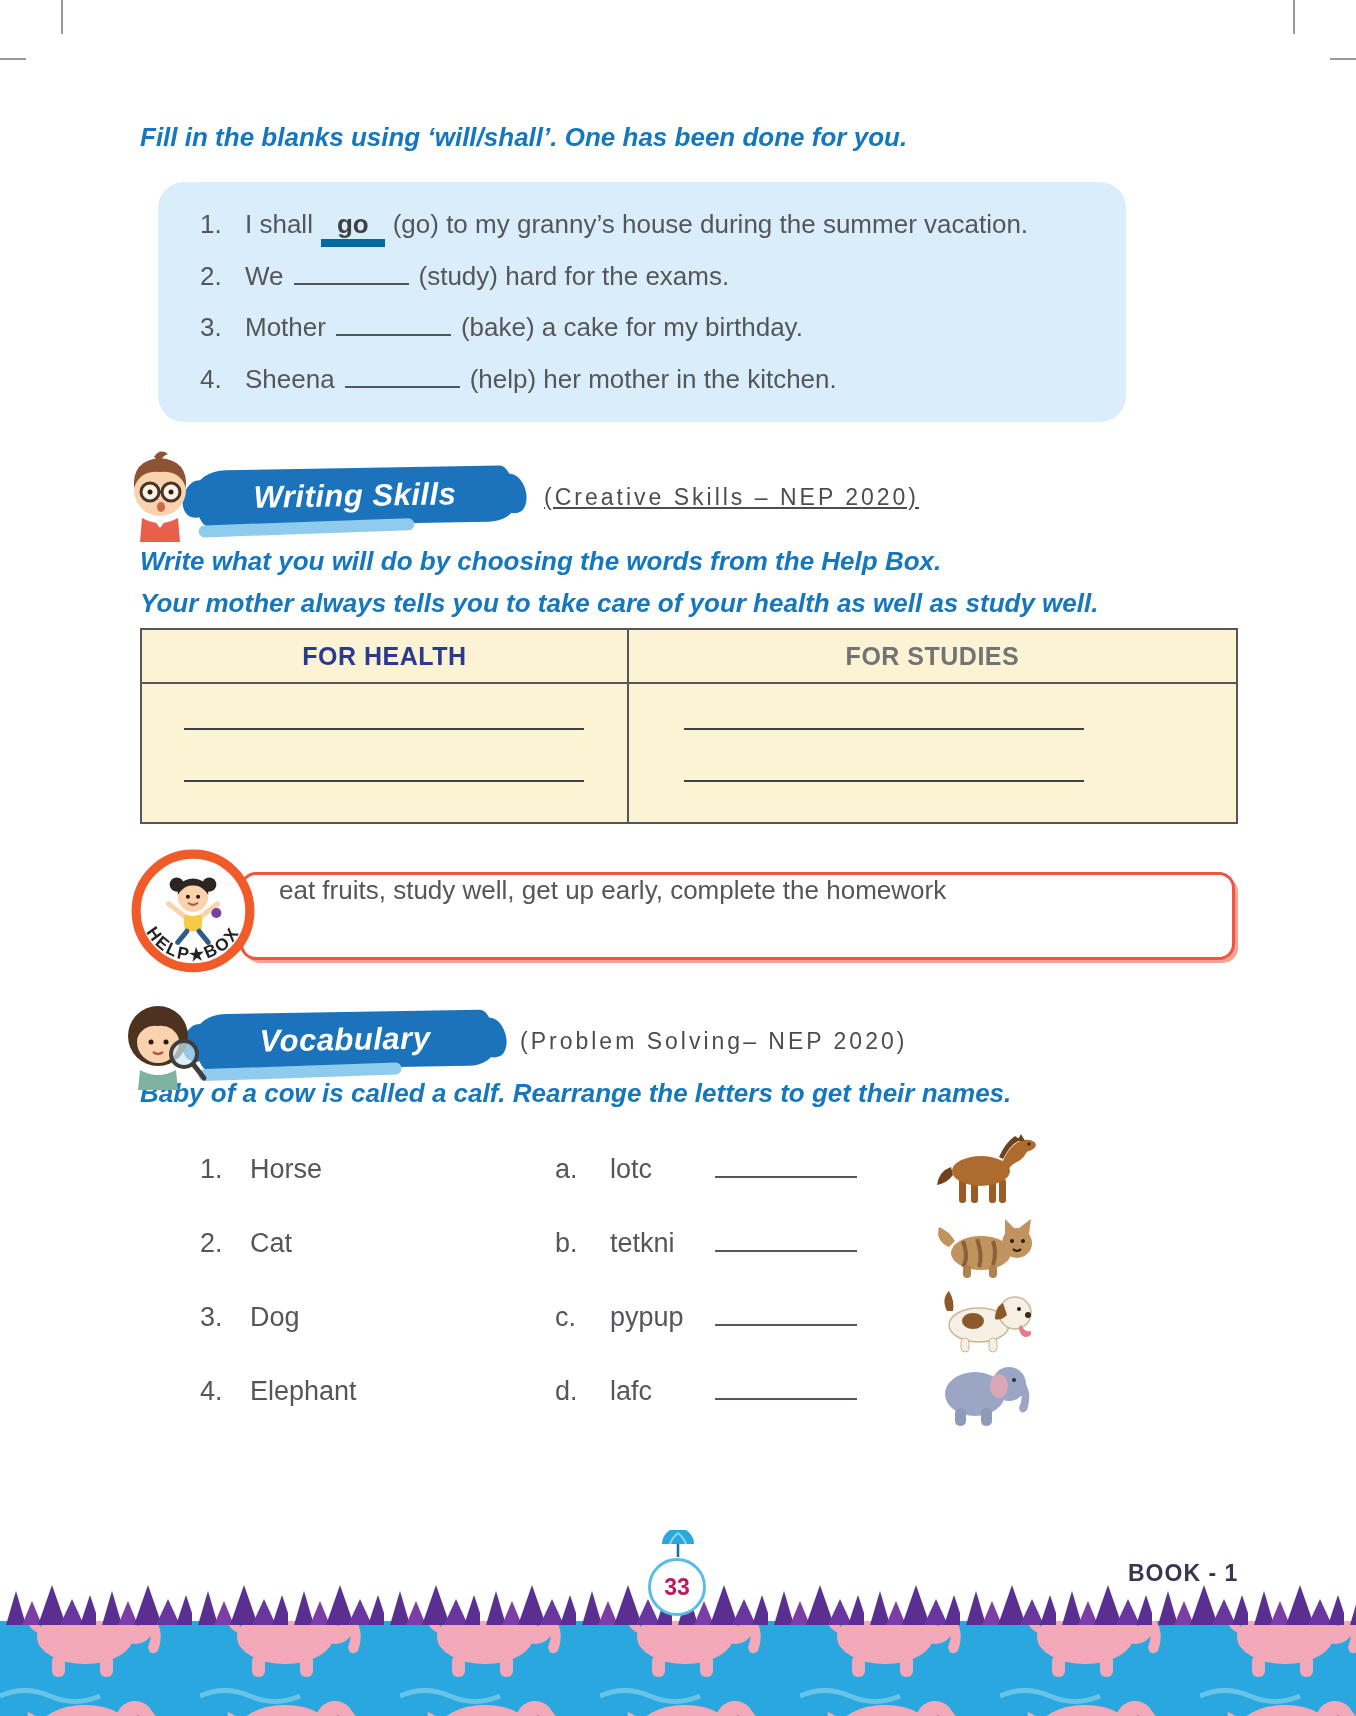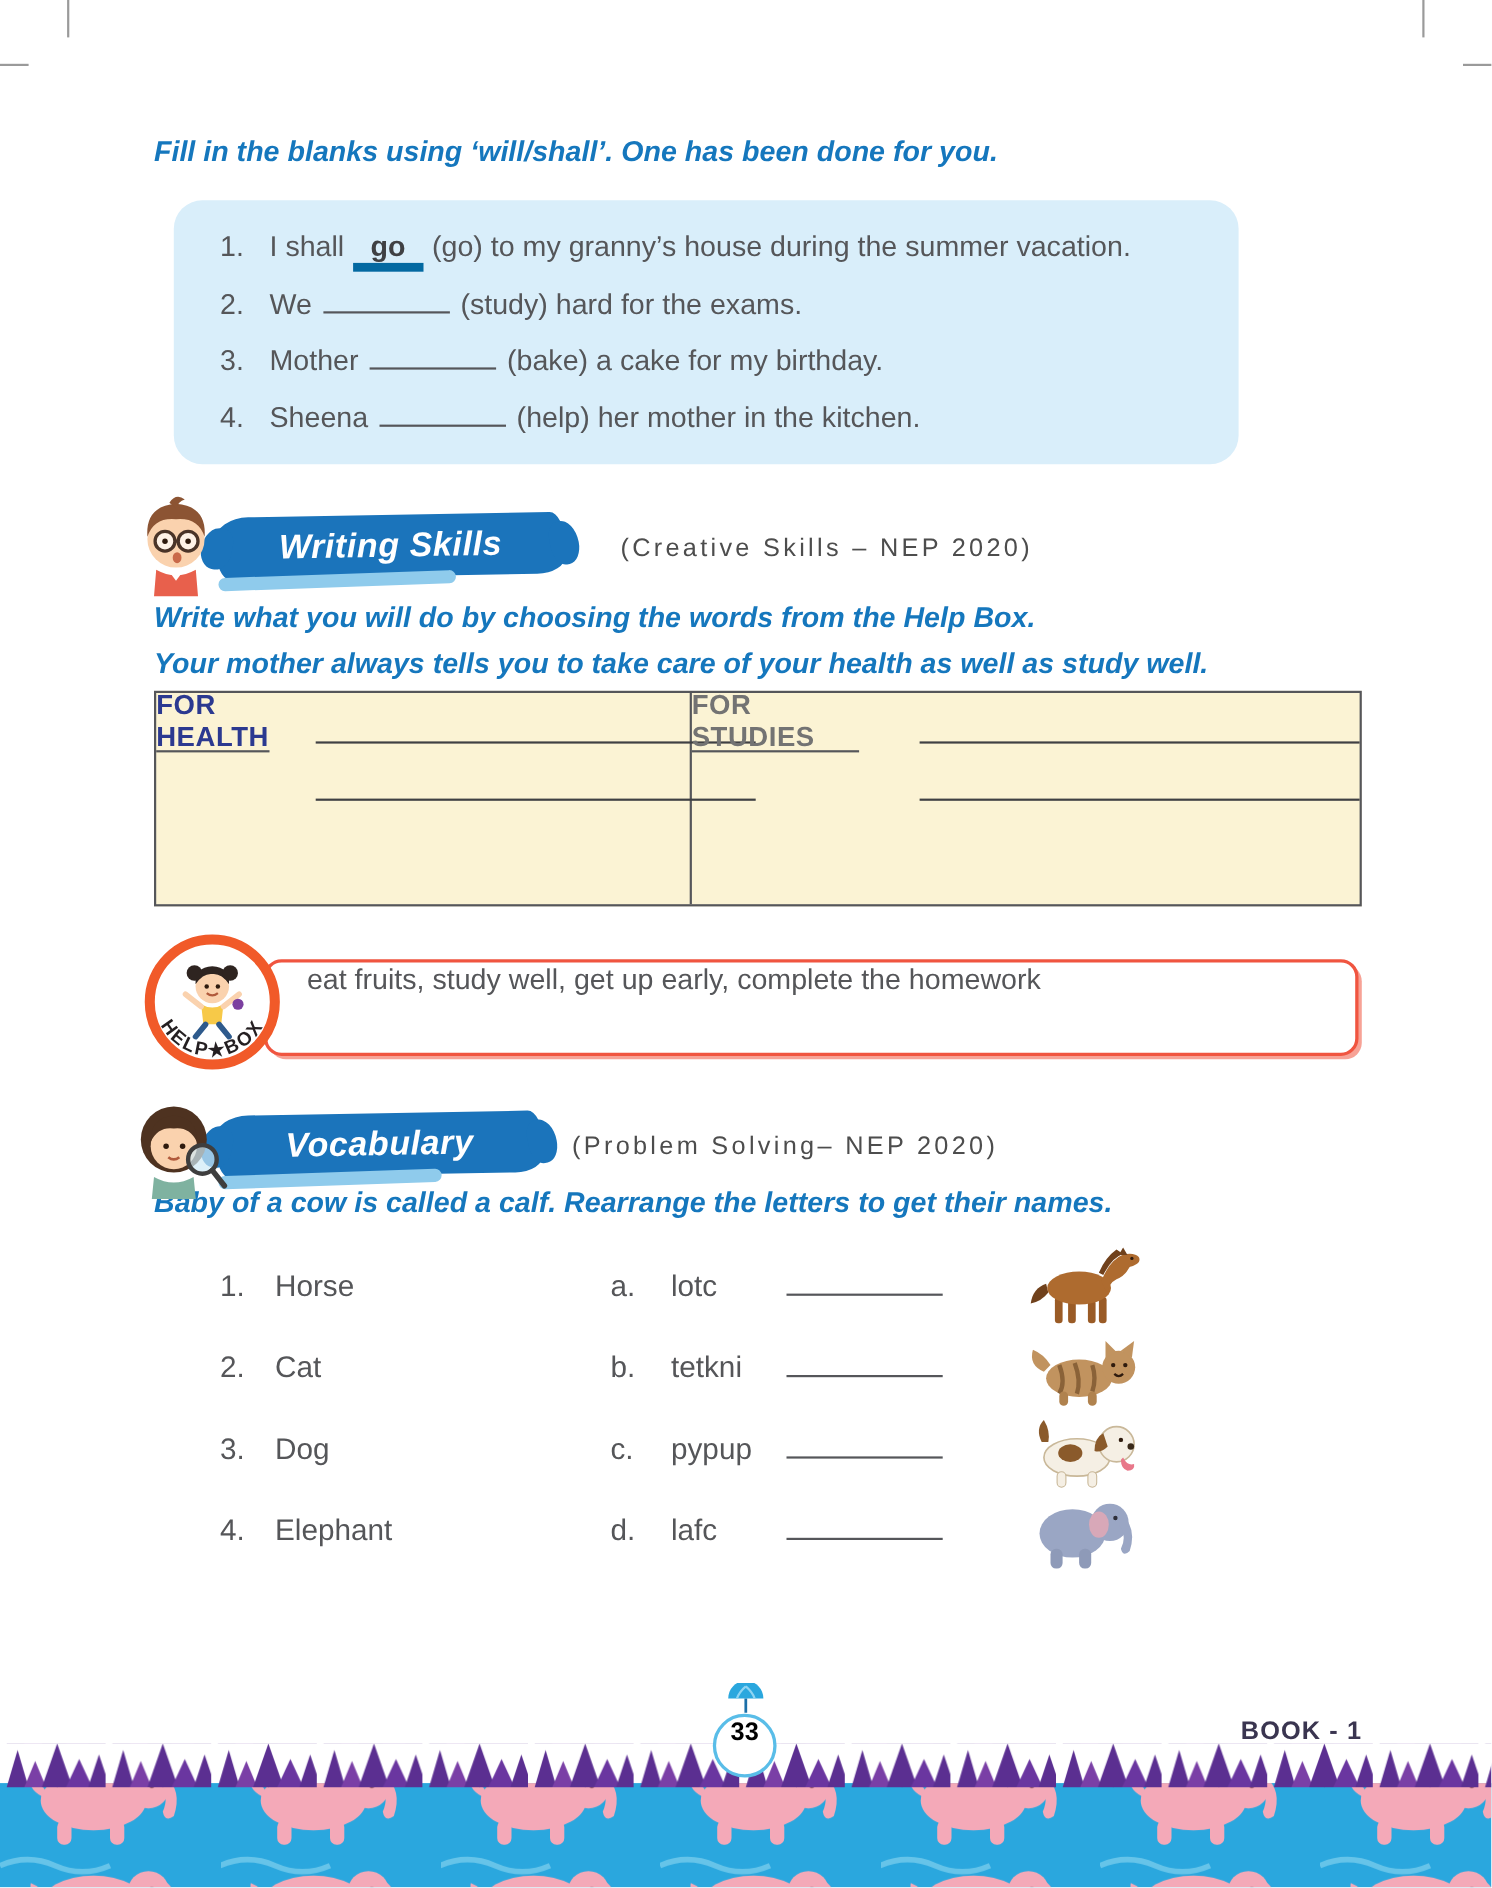--- a/index.html
+++ b/index.html
@@ -23,40 +23,40 @@
   .brush { position:absolute; height:56px; background:#1B74BB; border-radius:30px 14px 26px 12px / 20px 30px 16px 28px; transform:rotate(-1deg); display:flex; align-items:center; justify-content:center; z-index:2; }
   .brush::before { content:""; position:absolute; left:-13px; top:9px; width:28px; height:38px; background:#1B74BB; border-radius:60% 40% 50% 50%; transform:rotate(12deg); }
   .brush::after { content:""; position:absolute; right:-12px; top:8px; width:26px; height:40px; background:#1B74BB; border-radius:40% 60% 50% 50%; transform:rotate(-10deg); }
   .brush .streak { position:absolute; left:2px; bottom:-9px; width:68%; height:12px; background:#8FCBEC; border-radius:7px; transform:rotate(-1deg); }
   .brush .label { position:relative; color:#fff; font-weight:bold; font-style:italic; font-size:31px; letter-spacing:0.5px; z-index:3; }
   .tagline { position:absolute; font-size:23px; letter-spacing:3px; color:#4D4D4D; }
   .avatar { position:absolute; z-index:3; }
 
   
   .ws-table { position:absolute; left:140px; top:628px; width:1098px; height:196px; background:#FBF3D4; border:2px solid #55565A; display:flex; }
-  .ws-col { height:100%; display:flex; }
+  .ws-col { height:100%; display:flex; flex-direction:column; }
   .ws-col.c1 { width:44.5%; border-right:2px solid #55565A; }
   .ws-col.c2 { width:55.5%; }
   .ws-head { height:54px; border-bottom:2px solid #55565A; display:flex; align-items:center; justify-content:center; font-weight:bold; font-size:25px; letter-spacing:0.5px; }
   .ws-head.health { color:#2B3990; }
   .ws-head.studies { color:#737373; }
   .ws-body { flex:1; padding-top:20px; display:flex; flex-direction:column; gap:26px; }
   .write-line { width:400px; margin-left:42px; height:26px; border-bottom:2.5px solid #3F4043; }
 
   
   .hb-rect { position:absolute; left:240px; top:872px; width:995px; height:88px; background:#fff; border:3.5px solid #F05540; border-radius:16px; box-shadow:4px 4px 0 -1px rgba(240,85,64,0.55); display:flex; align-items:flex-start; padding-left:36px; font-size:26px; color:#555659; z-index:1; }
   .hb-logo { position:absolute; left:126px; top:848px; z-index:2; }
 
   
   .vocab-row { position:absolute; left:200px; width:1080px; height:78px; display:grid; grid-template-columns:50px 305px 55px 105px 190px 160px; align-items:center; font-size:27px; color:#555659; }
   .vocab-blank { display:inline-block; width:142px; border-bottom:2.5px solid #55565A; height:0.85em; }
   .vocab-img { display:flex; align-items:center; justify-content:center; }
 
   
-  .page-circle { position:absolute; left:648px; top:1558px; width:58px; height:58px; border-radius:50%; background:#fff; border:3px solid #59BDE8; display:flex; justify-content:center; font-weight:bold; font-size:23px; color:#000000; z-index:6; }
+  .page-circle { position:absolute; left:648px; top:1558px; width:58px; height:58px; border-radius:50%; background:#fff; border:3px solid #59BDE8; display:flex; align-items:center; justify-content:center; font-weight:bold; font-size:23px; color:#be185d; z-index:6; }
   .umbrella { position:absolute; left:660px; top:1530px; z-index:7; }
   .book-label { position:absolute; left:1128px; top:1560px; font-weight:bold; font-size:23px; color:#3A3550; letter-spacing:1px; }
   .band { position:absolute; left:0; bottom:0; width:1356px; height:131px; z-index:4; }
 </style>
 </head>
 <body>
 
 <div class="page">
 
   <div class="crop" style="left:61px; top:0; width:2px; height:34px;"></div>
@@ -105,21 +105,21 @@
       <circle cx="63" cy="48" r="2.5" fill="#2F1B0E"></circle>
       <ellipse cx="53" cy="63" rx="4" ry="5" fill="#C96A4A"></ellipse>
       <path d="M34 74 Q52 84 70 74 L72 98 L32 98 Z" fill="#E8604C"></path>
       <path d="M46 76 L52 84 L58 76 Z" fill="#FFFFFF"></path>
     </svg>
   </div>
   <div class="brush" style="left:196px; top:468px; width:318px;">
     <span class="streak"></span>
     <span class="label">Writing Skills</span>
   </div>
-  <div class="tagline" style="left:564px; top:484px;">(Creative Skills – NEP 2020)</div>
+  <div class="tagline" style="left:544px; top:484px;text-decoration:underline;">(Creative Skills – NEP 2020)</div>
 
   <div class="h-blue" style="left:140px; top:540px; width:1060px; line-height:42px;">
     <div>Write what you will do by choosing the words from the Help Box.</div>
     <div>Your mother always tells you to take care of your health as well as study well.</div>
   </div>
 
   <div class="ws-table">
     <div class="ws-col c1">
       <div class="ws-head health">FOR HEALTH</div>
       <div class="ws-body">

